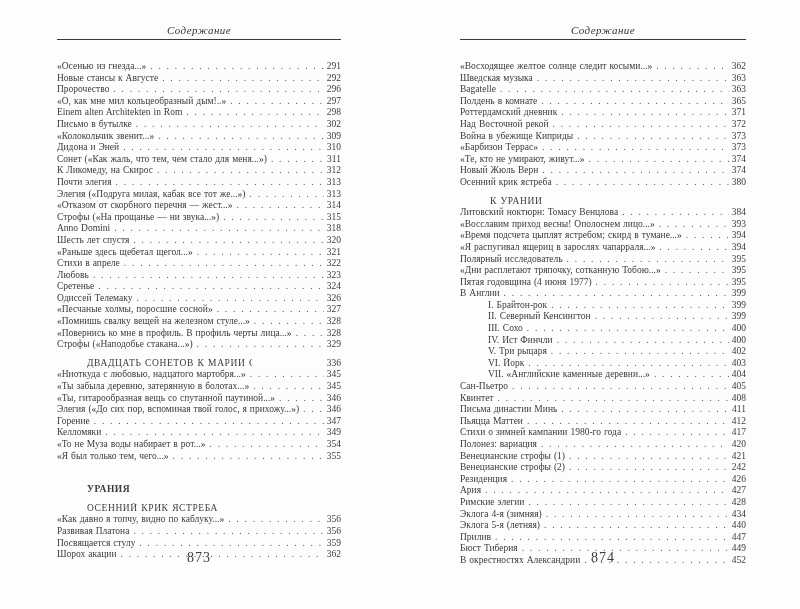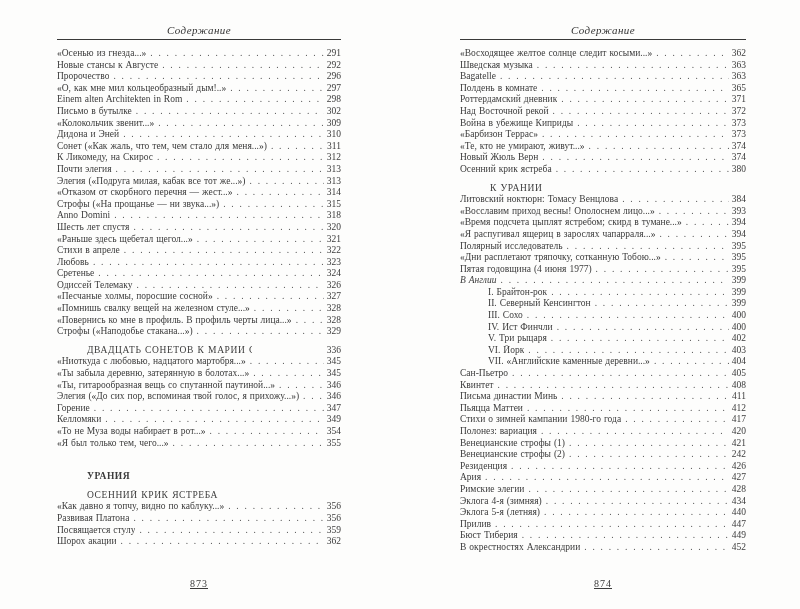--- a/index.html
+++ b/index.html
@@ -19,21 +19,21 @@
   .page-left  { left: 57px;  width: 284px; }
   .page-right { left: 460px; width: 286px; }
   .running-head {
     text-align: center;
     font-style: italic;
     font-size: 11px;
     letter-spacing: 0.4px;
     color: #333;
     padding-bottom: 3px;
     border-bottom: 1.5px solid #393939;
-    margin-bottom: 8px;
+    margin-bottom: 21px;
   }
   .entries { font-size: 9.5px; word-spacing: 0.6px; }
   .entry {
     display: flex;
     align-items: baseline;
     line-height: 11.6px;
     white-space: nowrap;
   }
   .entry .title { flex: 0 1 auto; overflow: hidden; }
   .entry .dots {
@@ -48,29 +48,28 @@
     letter-spacing: 1.4px;
   }
   .entry .pg { flex: 0 0 auto; }
   .e-caps    { padding-left: 30px; margin-top: 7px; gap: 34px; }
   .e-caps .title { letter-spacing: 0.6px; }
   .e-part    { padding-left: 30px; margin-top: 22px; font-weight: bold; }
   .e-part .title { letter-spacing: 0.5px; }
   .e-section { padding-left: 30px; margin-top: 7px; }
   .e-section .title { letter-spacing: 0.6px; }
   .e-sub     { padding-left: 28px; }
-  .e-italic .title { font-style: italic; }
+  .e-italic .title { }
   .folio {
     position: absolute;
-    top: 554px; left: 0; right: 0;
+    top: 526px; left: 0; right: 0;
     text-align: center;
-    font-size: 10px;
+    font-size: 14px;
     letter-spacing: 1px;
     color: #3b3b3b;
-    text-decoration: underline;
   }
 </style>
 </head>
 <body>
 
 <div class="spread">
 
   <section class="page page-left">
     <header class="running-head">
       <span>Содержание</span>

